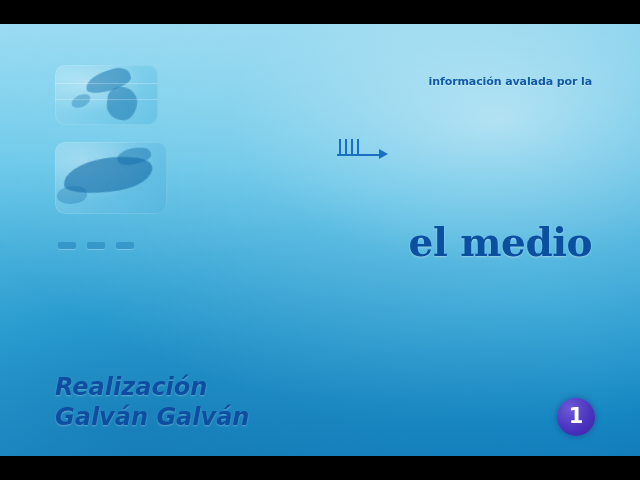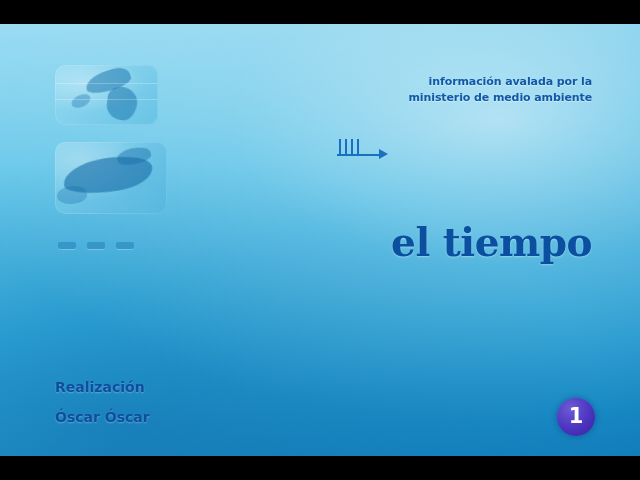--- a/index.html
+++ b/index.html
@@ -213,23 +213,24 @@
   }
 
   
   #credits {
     position: absolute;
     left: 55px;
     bottom: 28px;
     color: #0d4ea0;
     font-family: "DejaVu Sans", sans-serif;
     font-weight: bold;
-    font-size: 14px;
+    font-size: 24px;
     line-height: 30px;
     text-shadow: 0 1px 2px rgba(255,255,255,0.30);
+    font-style: italic;
   }
   #credits .role { display: block; }
   #credits .name { display: block; }
 
   
   #channel-bug {
     position: absolute;
     right: 45px;
     bottom: 24px;
     width: 38px;
@@ -285,28 +286,27 @@
       <div class="barb b1"></div>
       <div class="barb b2"></div>
       <div class="barb b3"></div>
       <div class="barb b4"></div>
       <div class="stem"></div>
       <div class="head"></div>
     </div>
 
     <div id="agency-credit">
       <span class="line">información avalada por la</span>
-      <span class="line">ministerio de medio ambiente</span>
-    </div>
-
-    <div id="brand-title">el tiempo</div>
+    </div>
+
+    <div id="brand-title">el medio</div>
 
     <div id="credits">
       <span class="role">Realización</span>
-      <span class="name">Óscar Óscar</span>
+      <span class="name">Galván Galván</span>
     </div>
 
     <div id="channel-bug">
       <span class="num">1</span>
     </div>
 
   </div>
 
   <div class="bar bottom"></div>
 </div>

